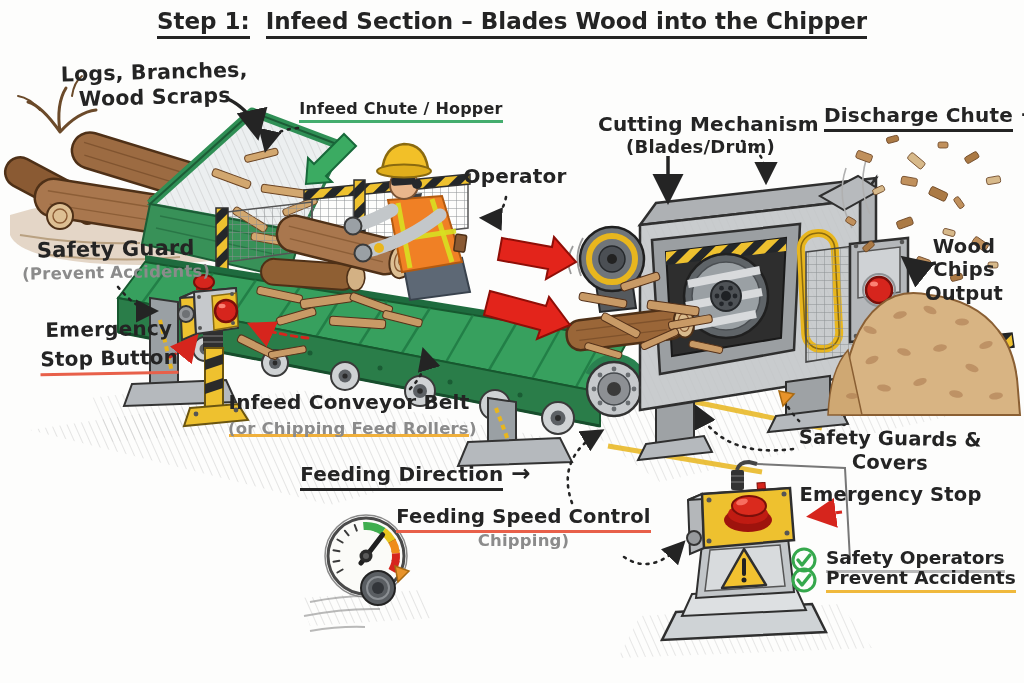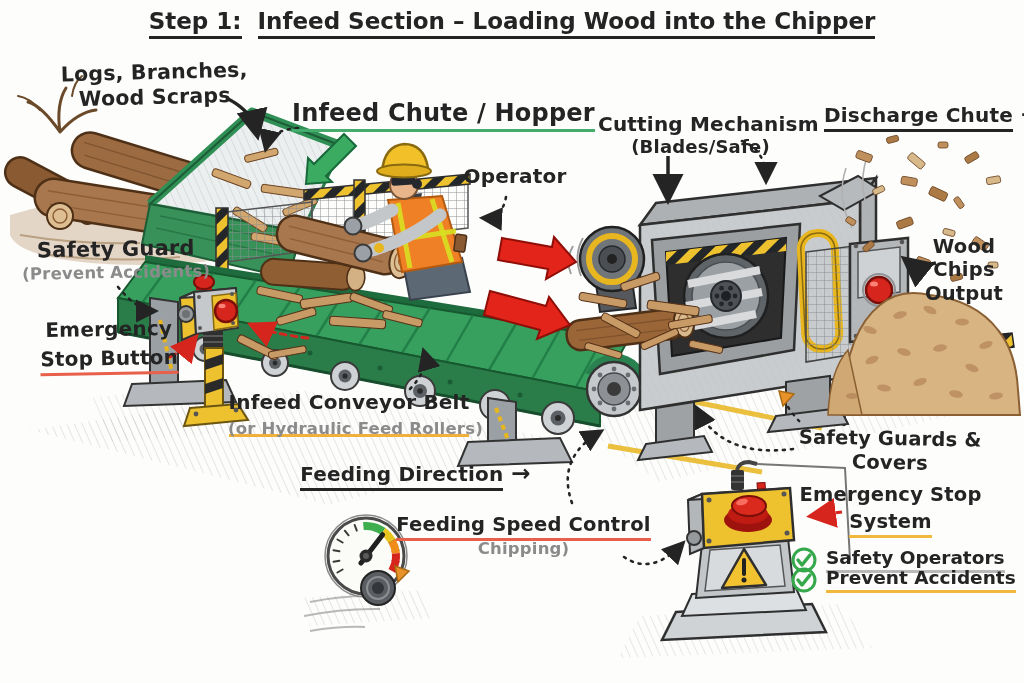--- a/index.html
+++ b/index.html
@@ -444,39 +444,39 @@
     <path d="M572,503 Q556,458 600,432" stroke="#242424" stroke-width="2.6" stroke-dasharray="2 6" stroke-linecap="round" marker-end="url(#ab)"></path>
     <path d="M624,557 Q652,576 682,544" stroke="#242424" stroke-width="2.6" stroke-dasharray="2 6" stroke-linecap="round" marker-end="url(#ab)"></path>
     <path d="M793,449 Q722,458 697,409" stroke="#242424" stroke-width="2.6" stroke-dasharray="2 6" stroke-linecap="round" marker-end="url(#ab)"></path>
     <polygon points="779,391 794,394 783,406" fill="#e8932a" stroke="#a96a12" stroke-width="1.5"></polygon>
     <path d="M788,407 Q794,416 801,423" stroke="#242424" stroke-width="2.4" stroke-dasharray="2 6" stroke-linecap="round"></path>
     <path d="M842,512 L812,516" stroke="#d6251d" stroke-width="3" stroke-dasharray="6 4" marker-end="url(#ar)"></path>
   </g>
 </svg>
 
 <div id="title">
-  <span class="ul-k">Step 1:</span><span class="t2 ul-k">Infeed Section – Loading Wood into the Chipper</span>
+  <span class="ul-k">Step 1:</span><span class="t2 ul-k">Infeed Section – Blades Wood into the Chipper</span>
 </div>
 
 <div class="lbl r-a" style="left:52px;top:60px;width:205px;font-size:20.5px;">
   <div>Logs, Branches,</div>
   <div>Wood Scraps</div>
 </div>
 
-<div class="lbl" style="left:292px;top:99px;width:218px;font-size:24px;">
+<div class="lbl" style="left:292px;top:99px;width:218px;font-size:16px;">
   <span class="ul-g">Infeed Chute / Hopper</span>
 </div>
 
 <div class="lbl" style="left:460px;top:164px;width:110px;font-size:20px;">
   <span>Operator</span>
 </div>
 
 <div class="lbl" style="left:576px;top:112px;width:205px;font-size:20px;margin-left:22px;">
   <div>Cutting Mechanism</div>
-  <div style="font-size:18px;">(Blades/Safe)</div>
+  <div style="font-size:18px;">(Blades/Drum)</div>
 </div>
 
 <div class="lbl" style="left:824px;top:100px;width:200px;font-size:20px;">
   <span class="ul-k">Discharge Chute</span><span class="arrowglyph">→</span>
 </div>
 
 <div class="lbl" style="left:910px;top:235px;width:108px;font-size:19.5px;line-height:1.2;">
   <div>Wood</div>
   <div>Chips</div>
   <div>Output</div>
@@ -487,40 +487,39 @@
   <div class="sub" style="font-size:16.5px;">(Prevent Accidents)</div>
 </div>
 
 <div class="lbl r-b" style="left:26px;top:315px;width:166px;font-size:20px;line-height:1.45;">
   <div>Emergency</div>
   <div><span class="ul-r">Stop Button</span></div>
 </div>
 
 <div class="lbl" style="left:228px;top:387px;width:242px;font-size:20px;line-height:1.5;">
   <div><span class="ul-o">Infeed Conveyor Belt</span></div>
-  <div class="sub" style="font-size:16.5px;">(or Hydraulic Feed Rollers)</div>
+  <div class="sub" style="font-size:16.5px;">(or Chipping Feed Rollers)</div>
 </div>
 
 <div class="lbl" style="left:298px;top:459px;width:235px;font-size:20px;">
   <span class="ul-k">Feeding Direction</span><span class="arrowglyph">→</span>
 </div>
 
-<div class="lbl" style="left:396px;top:502px;width:255px;font-size:19.5px;line-height:1.5;margin-top:8px;">
+<div class="lbl" style="left:396px;top:502px;width:255px;font-size:19.5px;line-height:1.5;">
   <div><span class="ul-r">Feeding Speed Control</span></div>
   <div class="sub" style="font-size:16.5px;line-height:1.25;">Chipping)</div>
 </div>
 
 <div class="lbl r-c" style="left:786px;top:427px;width:208px;font-size:19.5px;">
   <div>Safety Guards &amp;</div>
   <div>Covers</div>
 </div>
 
 <div class="lbl" style="left:798px;top:481px;width:185px;font-size:19.5px;line-height:1.4;">
   <div>Emergency Stop</div>
-  <div><span class="ul-y">System</span></div>
 </div>
 
 <div class="chk" style="left:791px;top:547px;">
   <svg width="26" height="26" viewBox="0 0 26 26">
     <circle cx="13" cy="13" r="11" fill="none" stroke="#35a84c" stroke-width="3"></circle>
     <path d="M7,13 l4,5 l8,-10" fill="none" stroke="#35a84c" stroke-width="3.5" stroke-linecap="round" stroke-linejoin="round"></path>
   </svg>
   <span class="ul-gr">Safety Operators</span>
 </div>
 

